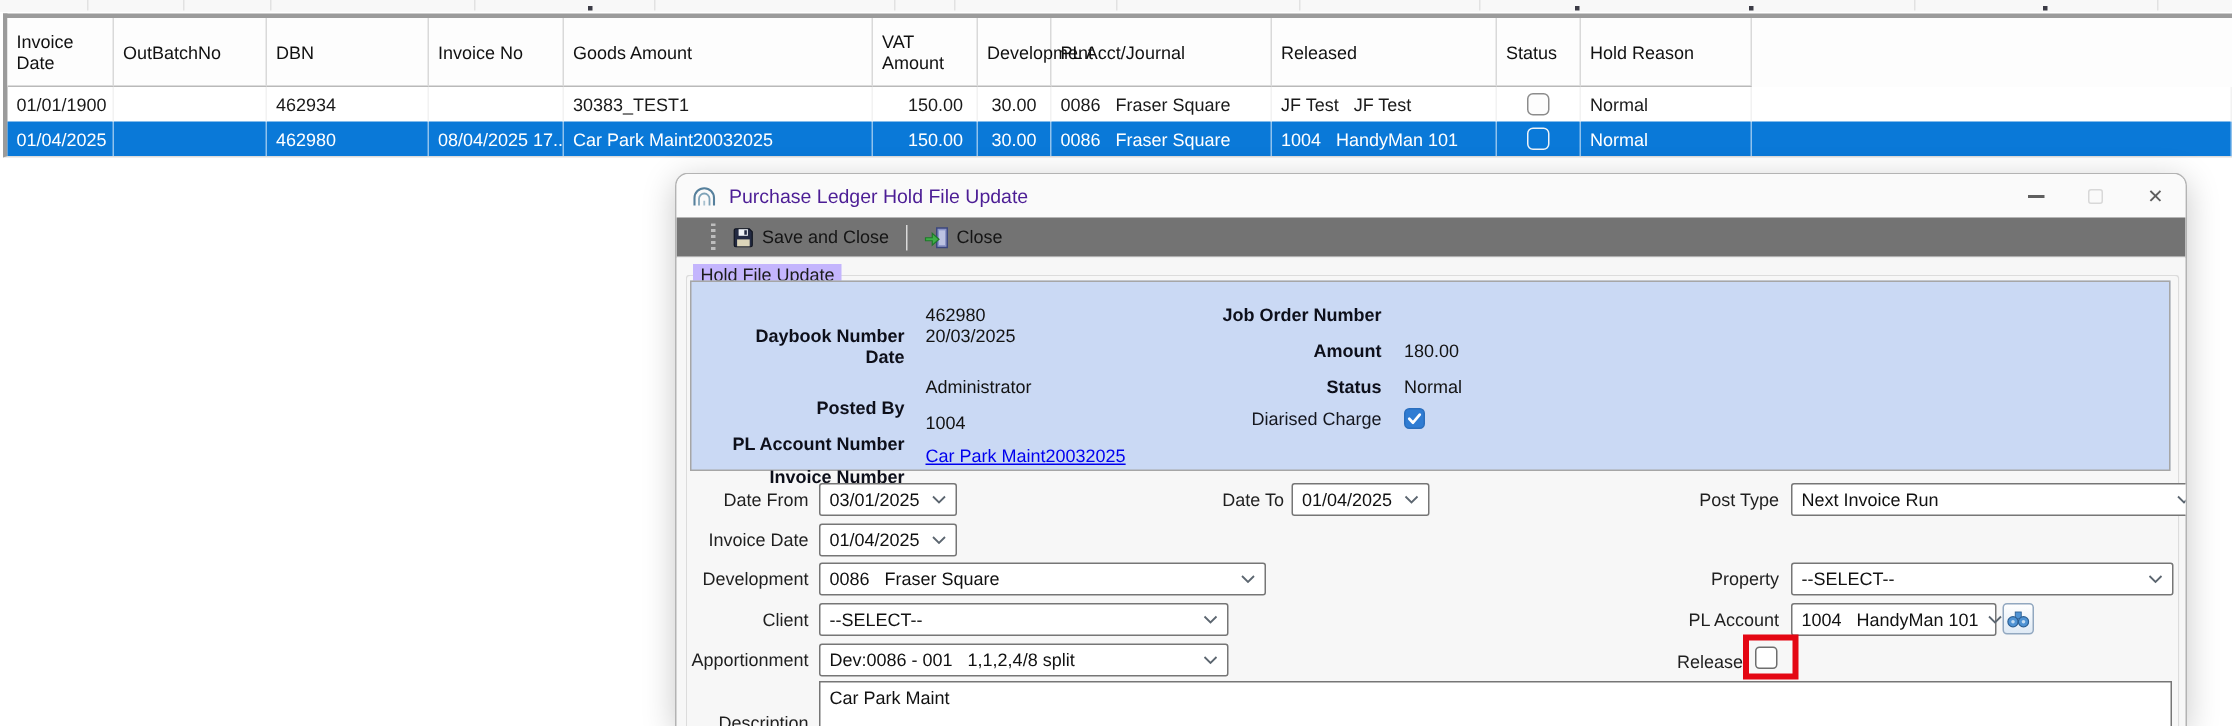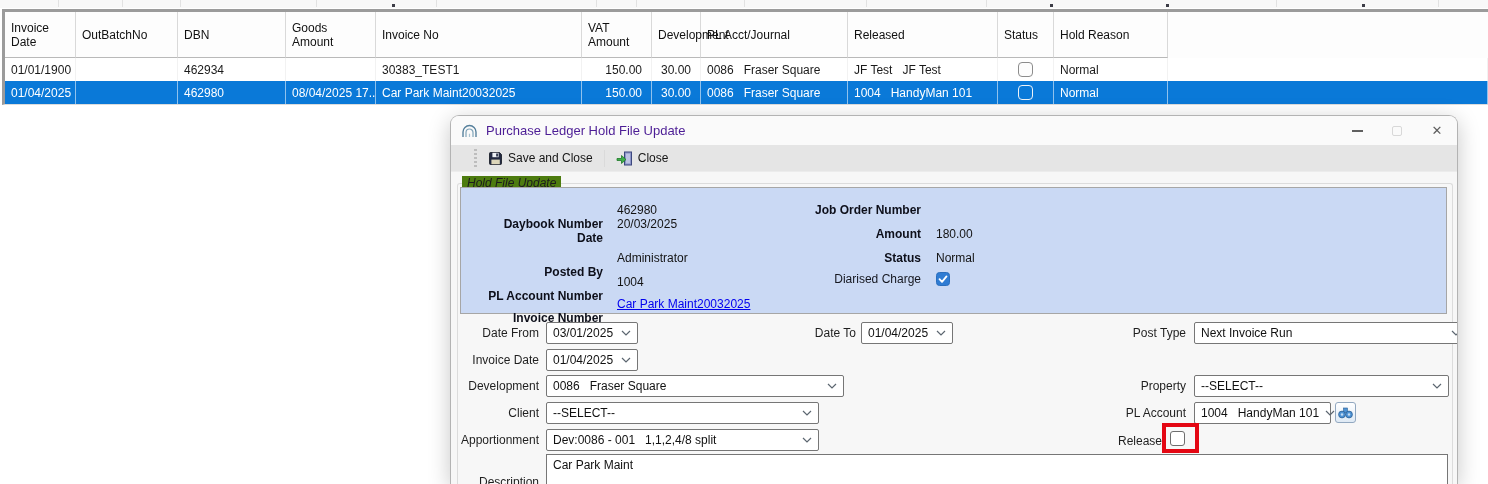--- a/index.html
+++ b/index.html
@@ -68,37 +68,36 @@
   .titlebar { height:29px; display:flex; align-items:center; padding-left:10px; background:#fafafa; }
   .title-text { margin-left:8px; font-size:13px; color:#4c1d95; }
   .winbtns { margin-left:auto; display:flex; height:100%; }
   .winbtn { width:40px; height:100%; display:flex; align-items:center; justify-content:center; }
   .min-glyph { width:11px; height:2px; background:#5f5f5f; }
   .max-glyph { width:10px; height:10px; border:1.5px solid #d8d8d8; border-radius:2px; }
   .close-glyph { font-size:13px; color:#5f5f5f; line-height:13px; }
 
   .toolbar {
     height:27px; display:flex; align-items:center; padding-left:21px;
-    background:#e5e5e5; border-bottom:1px solid #ececec;
+    background:#737373; border-bottom:1px solid #ececec;
   }
   .grip {
     width:3px; height:18px; margin:0 5px 0 2px;
     background:repeating-linear-gradient(to bottom,#bdbdbd 0 2px,transparent 2px 4px);
   }
   .tbtn { display:flex; align-items:center; gap:5px; padding:3px 6px; border-radius:3px; color:#151515; }
   .tsep { width:1px; height:17px; background:#dadada; margin:0 5px; }
 
   .groupbox {
     position:absolute; left:6px; top:67px; width:996px; height:302px;
     border:1px solid #dcdcdc; border-bottom:none; border-radius:3px 3px 0 0;
   }
   .groupbox-label {
-    position:absolute; left:4px; top:-8px; background:#4d7c0f; padding:0 5px;
+    position:absolute; left:4px; top:-8px; background:#c4b5fd; padding:0 5px;
     color:#1c1c1c;
-    font-style:italic;
   }
 
   
   .panel {
     position:absolute; left:9px; top:71px; width:987px; height:127px;
     background:#cad9f4; border:1px solid #a6a6a6;
   }
   .prow { position:absolute; display:flex; height:16px; align-items:center; }
   .plabel { display:inline-block; text-align:right; font-weight:bold; color:#0d0f1a; }
   .plabel.reg { font-weight:normal; color:#15171f; }
@@ -155,24 +154,24 @@
     <div class="cell">
         <span>Invoice Date</span>
       </div>
     <div class="cell">
         <span>OutBatchNo</span>
       </div>
     <div class="cell">
         <span>DBN</span>
       </div>
     <div class="cell">
+        <span>Invoice No</span>
+      </div>
+    <div class="cell">
         <span>Goods Amount</span>
-      </div>
-    <div class="cell">
-        <span>Invoice No</span>
       </div>
     <div class="cell">
         <span>VAT Amount</span>
       </div>
     <div class="cell">
         <span>Development</span>
       </div>
     <div class="cell">
         <span>PL Acct/Journal</span>
       </div>

